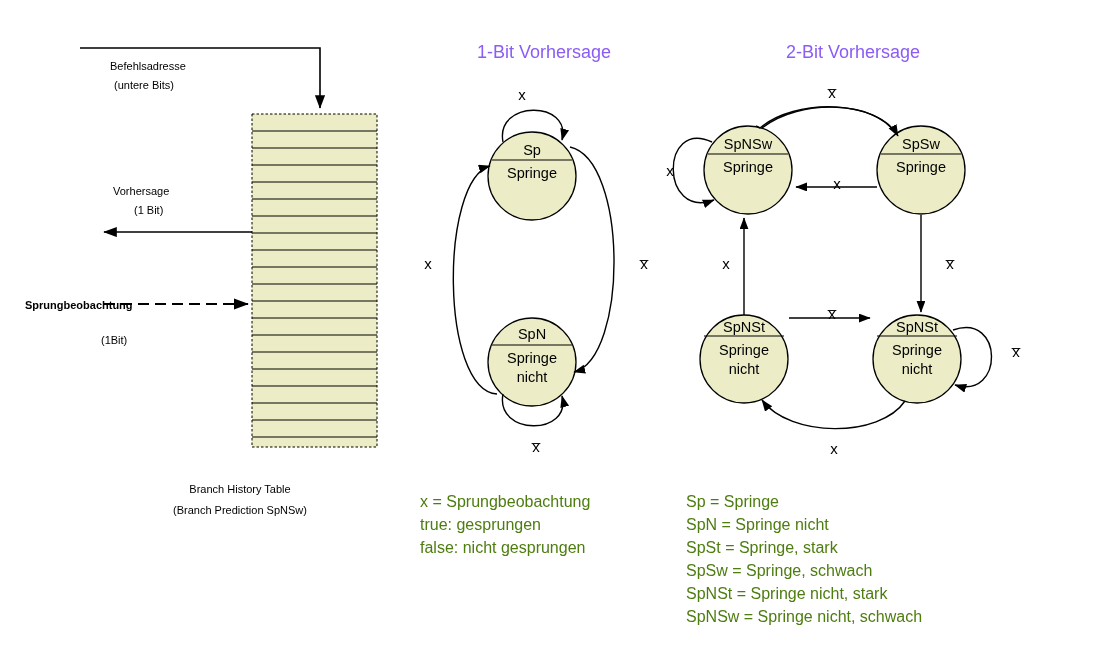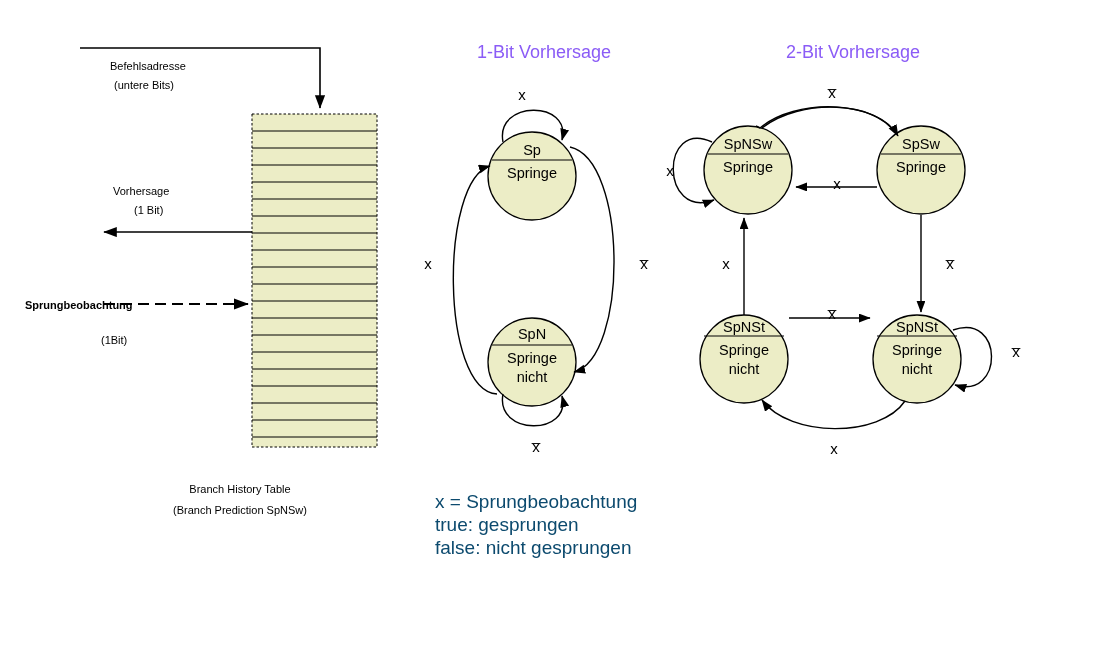--- a/index.html
+++ b/index.html
@@ -48,25 +48,24 @@
   }
   .edge-label {
     position: absolute;
     font-size: 15px;
     white-space: pre;
     color: #000;
     text-align: center;
   }
   .legend {
     position: absolute;
-    font-size: 19px;
+    font-size: 16px;
     line-height: 23px;
     white-space: pre;
-    color: #0c4a6e;
-    margin-left: 15px;
+    color: #4d7c0f;
   }
 </style>
 </head>
 <body>
 
 <div id="root">
 
   <svg class="layer" viewBox="0 0 1108 664">
     <defs>
       <marker id="arrow" markerWidth="9" markerHeight="9" refX="8" refY="3.2" orient="auto" markerUnits="strokeWidth">
@@ -207,14 +206,20 @@
   <div class="edge-label" style="left:827px; top:175px; width:20px;">x</div>
   <div class="edge-label" style="left:940px; top:255px; width:20px;">x̅</div>
   <div class="edge-label" style="left:716px; top:255px; width:20px;">x</div>
   <div class="edge-label" style="left:822px; top:305px; width:20px;">x̅</div>
   <div class="edge-label" style="left:1006px; top:343px; width:20px;">x̅</div>
   <div class="edge-label" style="left:824px; top:440px; width:20px;">x</div>
 
   <div class="legend" style="left:420px; top:490px;">x = Sprungbeobachtung
 true: gesprungen
 false: nicht gesprungen</div>
+  <div class="legend" style="left:686px; top:490px;">Sp = Springe
+SpN = Springe nicht
+SpSt = Springe, stark
+SpSw = Springe, schwach
+SpNSt = Springe nicht, stark
+SpNSw = Springe nicht, schwach</div>
 
 </div>
 
 </body></html>

